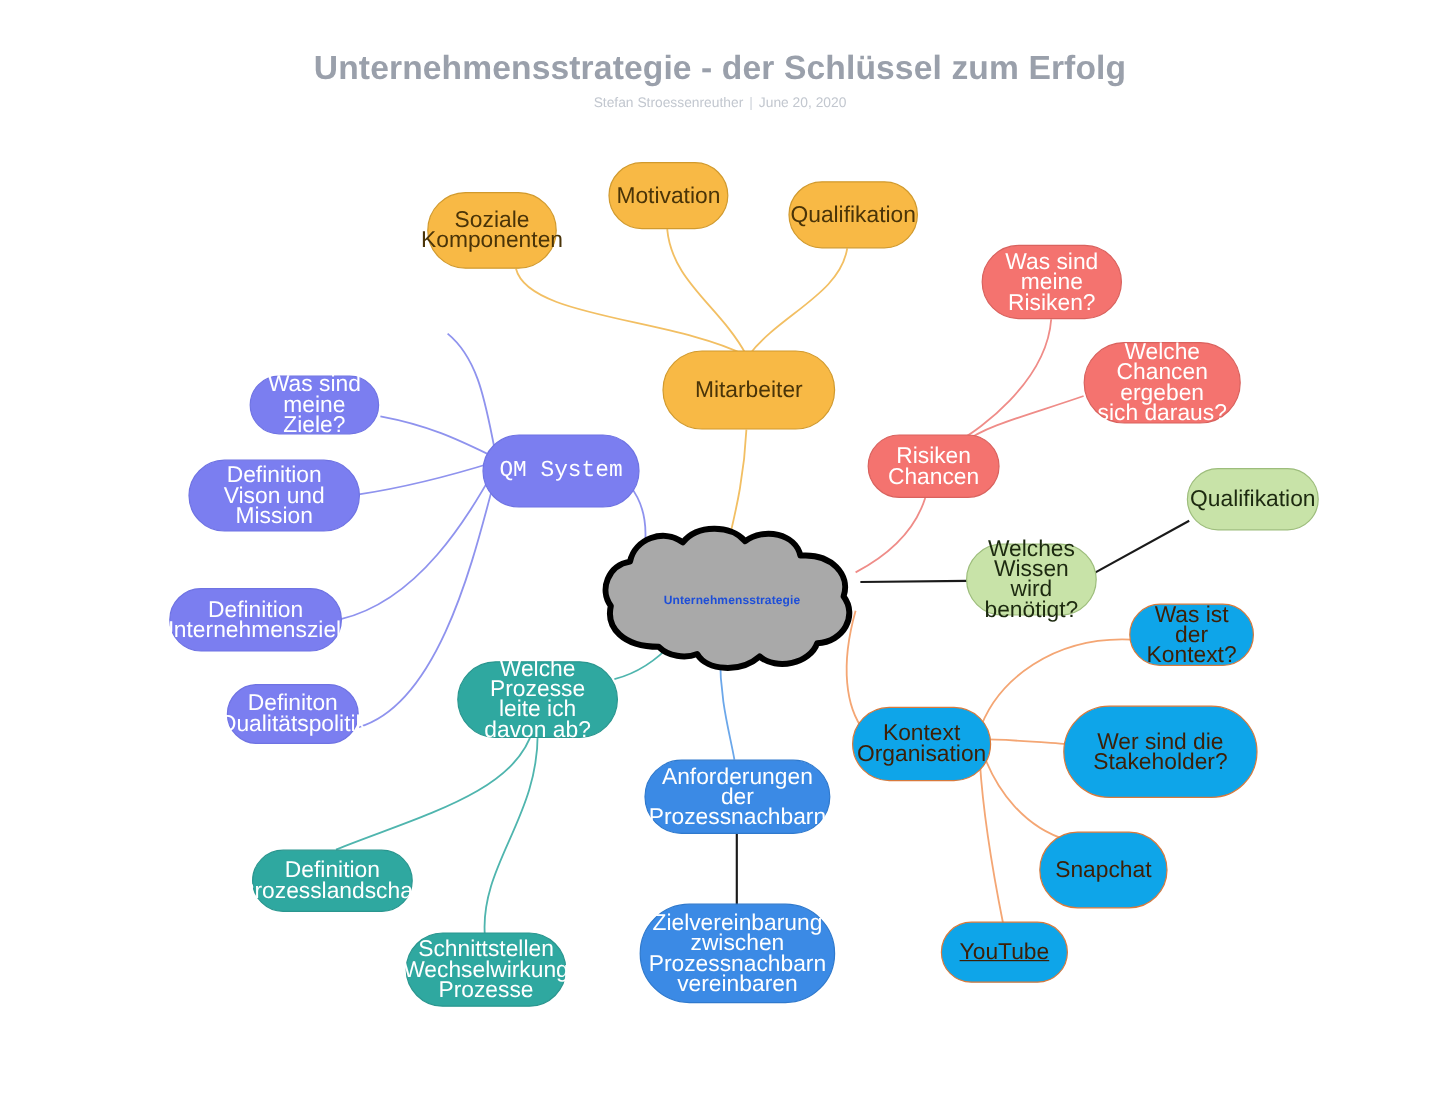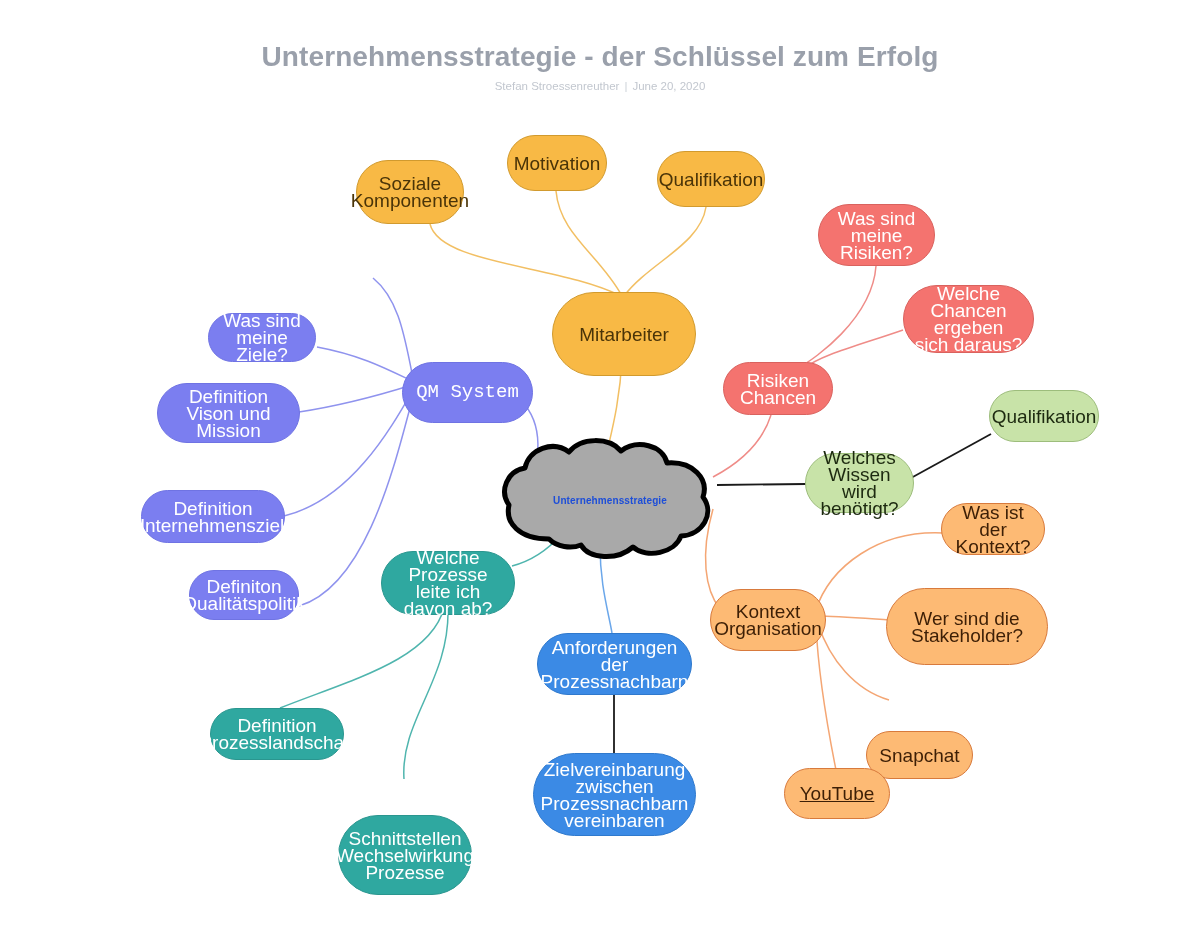--- a/index.html
+++ b/index.html
@@ -60,21 +60,21 @@
     font-size: 19px;
     line-height: 17px;
     padding: 16px 10px;
     white-space: pre-line;
     z-index: 5;
   }
   .node.purple  { background:#7b7ef0; border-color:#6f73e3; color:#ffffff; }
   .node.amber   { background:#f8b945; border-color:#d19a2e; color:#4a3408; }
   .node.red     { background:#f4736f; border-color:#d9625e; color:#ffffff; }
   .node.green   { background:#c8e3a8; border-color:#9dbd7c; color:#1d2a10; }
-  .node.orange  { background:#fdba74; border-color:#d87a3c; color:#3d1f06; }
+  .node.orange  { background:#0ea5e9; border-color:#d87a3c; color:#3d1f06; }
   .node.teal    { background:#2fa8a0; border-color:#2a968f; color:#ffffff; }
   .node.blue    { background:#3b8ae5; border-color:#2f79cd; color:#ffffff; }
 
   
   #cloud-wrap {
     position: absolute;
     z-index: 6;
   }
   #cloud-wrap svg { display: block; }
   #cloud-label {
@@ -179,50 +179,50 @@
   <div class="node purple" style="left:141px; top:490px; width:144px; height:53px;">Definition
 Unternehmensziele</div>
   <div class="node purple" style="left:189px; top:570px; width:110px; height:50px;">Definiton
 Qualitätspolitik</div>
   <div class="node purple" style="left:402px; top:362px; width:131px; height:61px;font-family:Liberation Mono, monospace;">QM System</div>
 
   <div class="node amber" style="left:356px; top:160px; width:108px; height:64px;">Soziale
 Komponenten</div>
   <div class="node amber" style="left:507px; top:135px; width:100px; height:56px;">Motivation</div>
   <div class="node amber" style="left:657px; top:151px; width:108px; height:56px;">Qualifikation</div>
-  <div class="node amber" style="left:552px; top:292px; width:144px; height:84px;">Mitarbeiter</div>
+  <div class="node amber" style="left:552px; top:292px; width:144px; height:66px;">Mitarbeiter</div>
 
   <div class="node red" style="left:818px; top:204px; width:117px; height:62px;">Was sind meine
 Risiken?</div>
   <div class="node red" style="left:903px; top:285px; width:131px; height:68px;">Welche
 Chancen ergeben
 sich daraus?</div>
   <div class="node red" style="left:723px; top:362px; width:110px; height:53px;">Risiken
 Chancen</div>
 
   <div class="node green" style="left:989px; top:390px; width:110px; height:52px;">Qualifikation</div>
   <div class="node green" style="left:805px; top:453px; width:109px; height:60px;">Welches
 Wissen wird
 benötigt?</div>
 
   <div class="node orange" style="left:941px; top:503px; width:104px; height:52px;">Was ist der
 Kontext?</div>
   <div class="node orange" style="left:886px; top:588px; width:162px; height:77px;">Wer sind die
 Stakeholder?</div>
   <div class="node orange" style="left:710px; top:589px; width:116px; height:62px;">Kontext
 Organisation</div>
-  <div class="node orange" style="left:866px; top:731px; width:107px; height:48px;">Snapchat</div>
+  <div class="node orange" style="left:866px; top:693px; width:107px; height:64px;">Snapchat</div>
   <div class="node orange" style="left:784px; top:768px; width:106px; height:51px;text-decoration:underline;">YouTube</div>
 
   <div class="node teal" style="left:381px; top:551px; width:134px; height:64px;">Welche
 Prozesse leite ich
 davon ab?</div>
   <div class="node teal" style="left:210px; top:708px; width:134px; height:52px;">Definition
 Prozesslandschaft</div>
-  <div class="node teal" style="left:338px; top:815px; width:134px; height:80px;">Schnittstellen
+  <div class="node teal" style="left:338px; top:777px; width:134px; height:62px;">Schnittstellen
 Wechselwirkung
 Prozesse</div>
 
   <div class="node blue" style="left:537px; top:633px; width:155px; height:62px;">Anforderungen der
 Prozessnachbarn</div>
   <div class="node blue" style="left:533px; top:753px; width:163px; height:83px;">Zielvereinbarung
 zwischen
 Prozessnachbarn
 vereinbaren</div>
 

